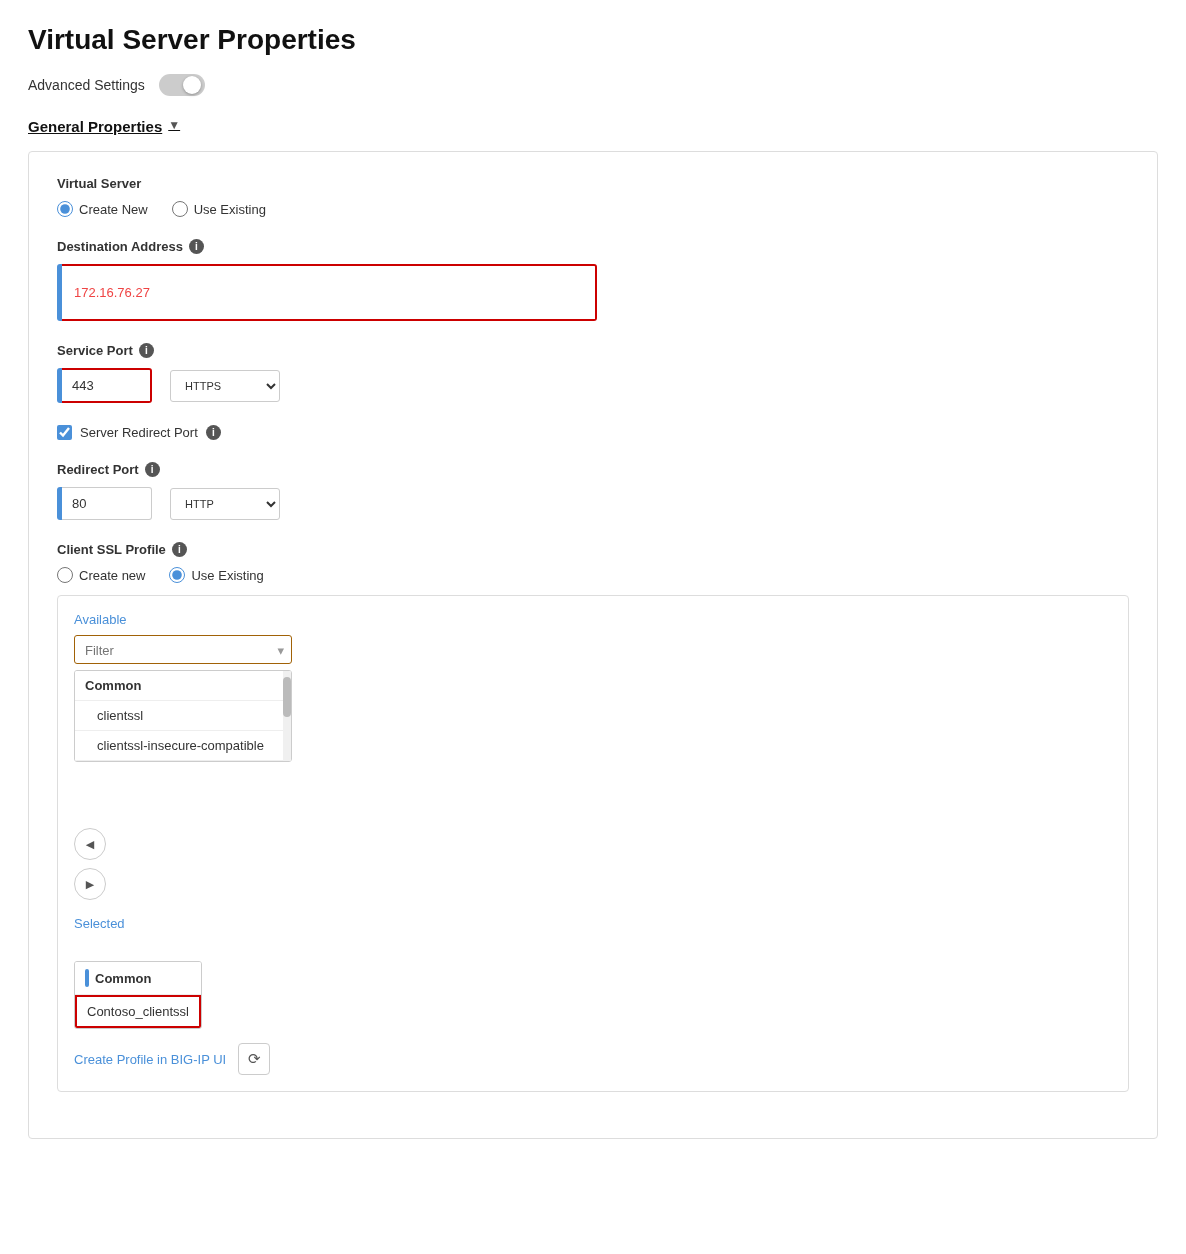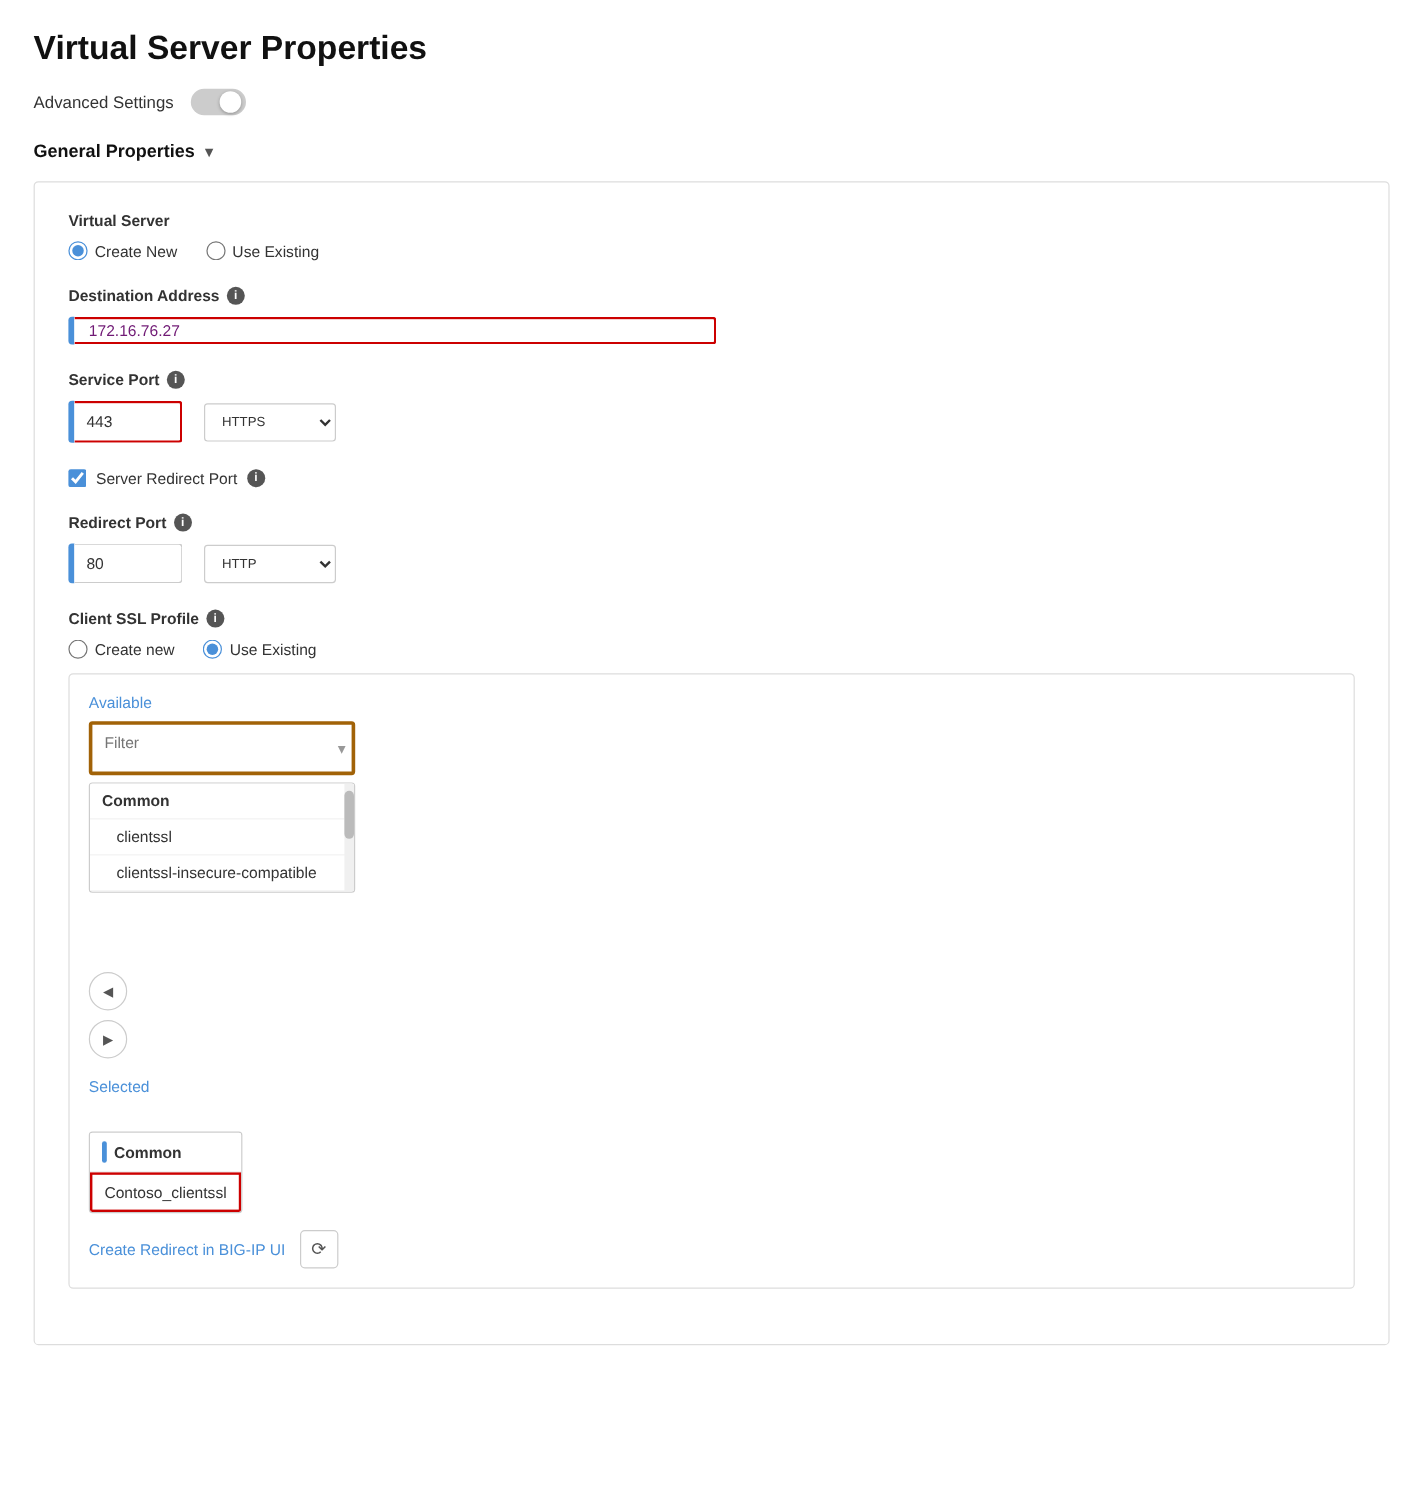--- a/index.html
+++ b/index.html
@@ -51,23 +51,23 @@
       background: #fff;
       border-radius: 50%;
       box-shadow: 0 1px 3px rgba(0,0,0,0.3);
     }
     .section-header {
       font-size: 15px;
       font-weight: 700;
       color: #111;
       margin-bottom: 16px;
       display: flex;
-      align-items: center;
       gap: 6px;
       cursor: pointer;
+      text-decoration: underline;
     }
     .section-header .chevron {
       font-size: 12px;
       color: #555;
     }
     .section-card {
       border: 1px solid #ddd;
       border-radius: 4px;
       padding: 24px 28px;
       background: #fff;
@@ -155,26 +155,26 @@
       min-width: 110px;
     }
     
     .dest-input-wrap {
       display: flex;
       align-items: stretch;
       max-width: 540px;
     }
     .dest-input {
       flex: 1;
-      padding: 2px 12px;
+      padding: 19px 12px;
       border: 2px solid #cc0000;
       border-left: none;
       border-radius: 0 3px 3px 0;
       font-size: 13px;
-      color: #701a75;
+      color: #ef4444;
       outline: none;
     }
     
     .checkbox-row {
       display: flex;
       align-items: center;
       gap: 8px;
       margin-bottom: 22px;
     }
     .checkbox-row input[type="checkbox"] {
@@ -225,22 +225,22 @@
       color: #4a90d9;
       margin-bottom: 8px;
       font-weight: 400;
     }
     .filter-input-wrap {
       position: relative;
       margin-bottom: 6px;
     }
     .filter-input {
       width: 100%;
-      padding: 7px 30px 17px 10px;
-      border: 3px solid #a16207;
+      padding: 7px 30px 5px 10px;
+      border: 1px solid #a16207;
       border-radius: 3px;
       font-size: 13px;
       color: #999;
       outline: none;
     }
     .filter-icon {
       position: absolute;
       right: 8px;
       top: 50%;
       transform: translateY(-50%);
@@ -502,19 +502,19 @@
               <div class="selected-group-blue-bar"></div>
               <span>Common</span>
             </div>
             <div class="selected-item">Contoso_clientssl</div>
           </div>
         </div>
 
       </div>
 
       <div class="profile-footer">
-        <a class="create-profile-link">Create Redirect in BIG-IP UI</a>
+        <a class="create-profile-link">Create Profile in BIG-IP UI</a>
         <button class="refresh-btn">⟳</button>
       </div>
     </div>
   </div>
 
 </div>
 
 </body></html>

